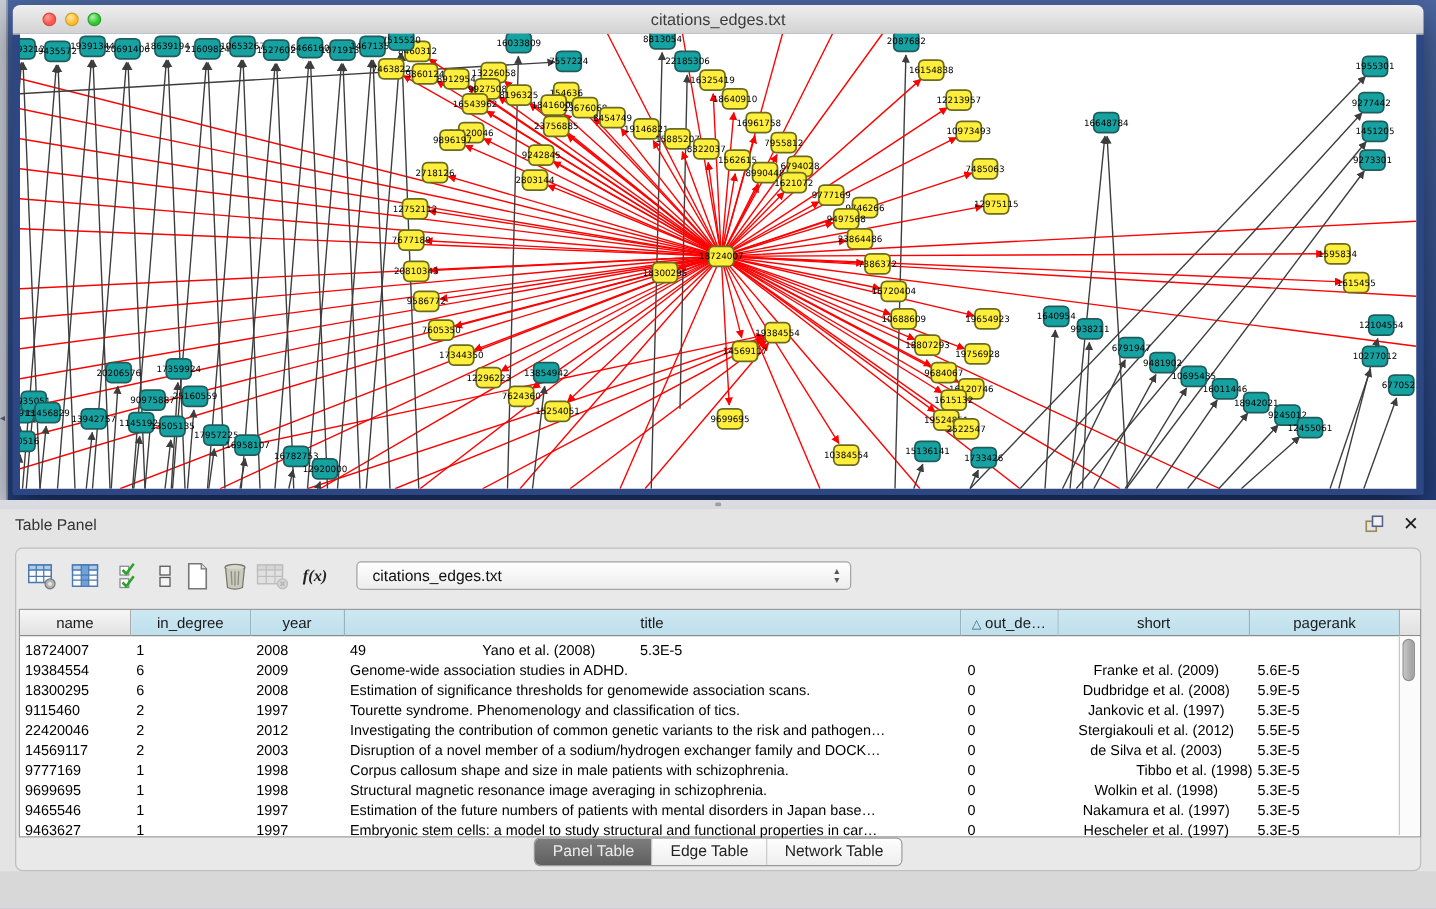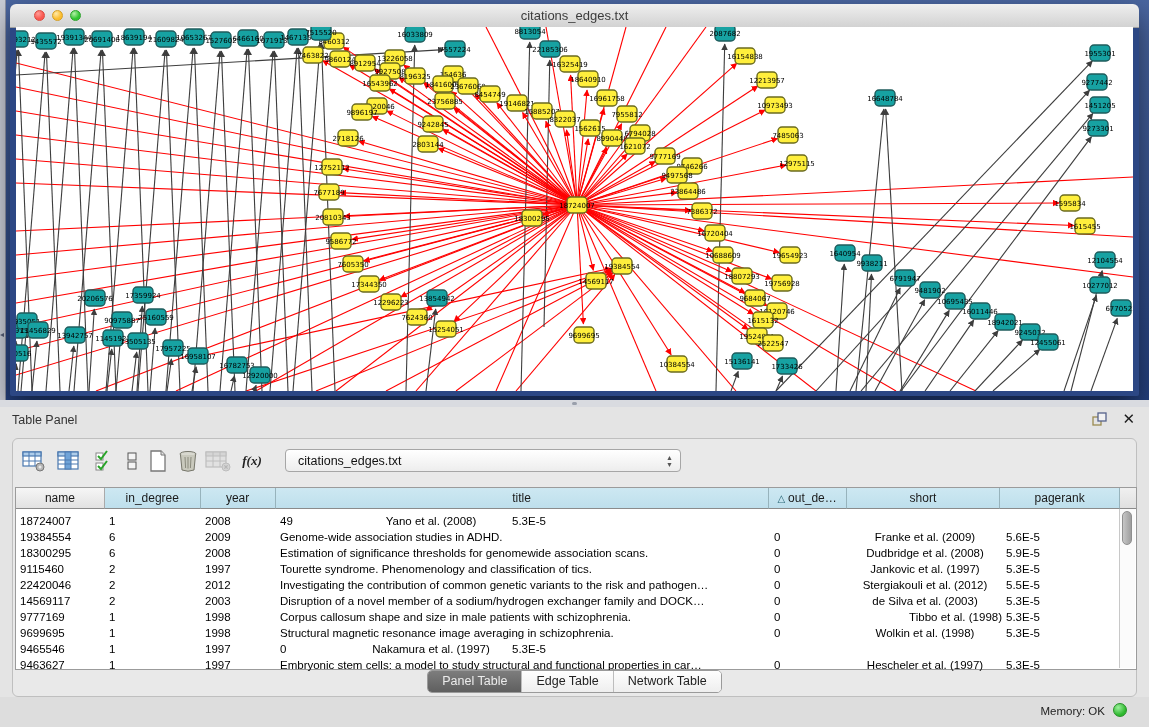--- a/index.html
+++ b/index.html
@@ -919,20 +919,21 @@
               <div class="td" style="width: 75px;">1998</div>
               <div class="td" style="width: 494px;">Structural magnetic resonance image averaging in schizophrenia.</div>
               <div class="td" style="width: 78px;">0</div>
               <div class="td" style="width: 154px; text-align: center; padding-left: 0px;">Wolkin et al. (1998)</div>
               <div class="td" style="width: 120px;">5.3E-5</div>
             </div>
             <div class="tr">
               <div class="td" style="width: 89px;">9465546</div>
               <div class="td" style="width: 96px;">1</div>
               <div class="td" style="width: 75px;">1997</div>
+              <div class="td" style="width: 494px;">Estimation of the future numbers of patients with mental disorders in Japan base…</div>
               <div class="td" style="width: 78px;">0</div>
               <div class="td" style="width: 154px; text-align: center; padding-left: 0px;">Nakamura et al. (1997)</div>
               <div class="td" style="width: 120px;">5.3E-5</div>
             </div>
             <div class="tr">
               <div class="td" style="width: 89px;">9463627</div>
               <div class="td" style="width: 96px;">1</div>
               <div class="td" style="width: 75px;">1997</div>
               <div class="td" style="width: 494px;">Embryonic stem cells: a model to study structural and functional properties in car…</div>
               <div class="td" style="width: 78px;">0</div>
@@ -948,18 +949,14 @@
       <div id="tabsrow">
         <div id="tabs">
             <div class="seg-btn sel">Panel Table</div>
             <div class="seg-btn">Edge Table</div>
             <div class="seg-btn">Network Table</div>
           </div>
       </div>
     </div>
   </div>
 
-  <div id="statusbar">
-    <span id="mem-label">Memory: OK</span>
-    <span id="led"></span>
-  </div>
 
 </div>
 
 </body></html>

